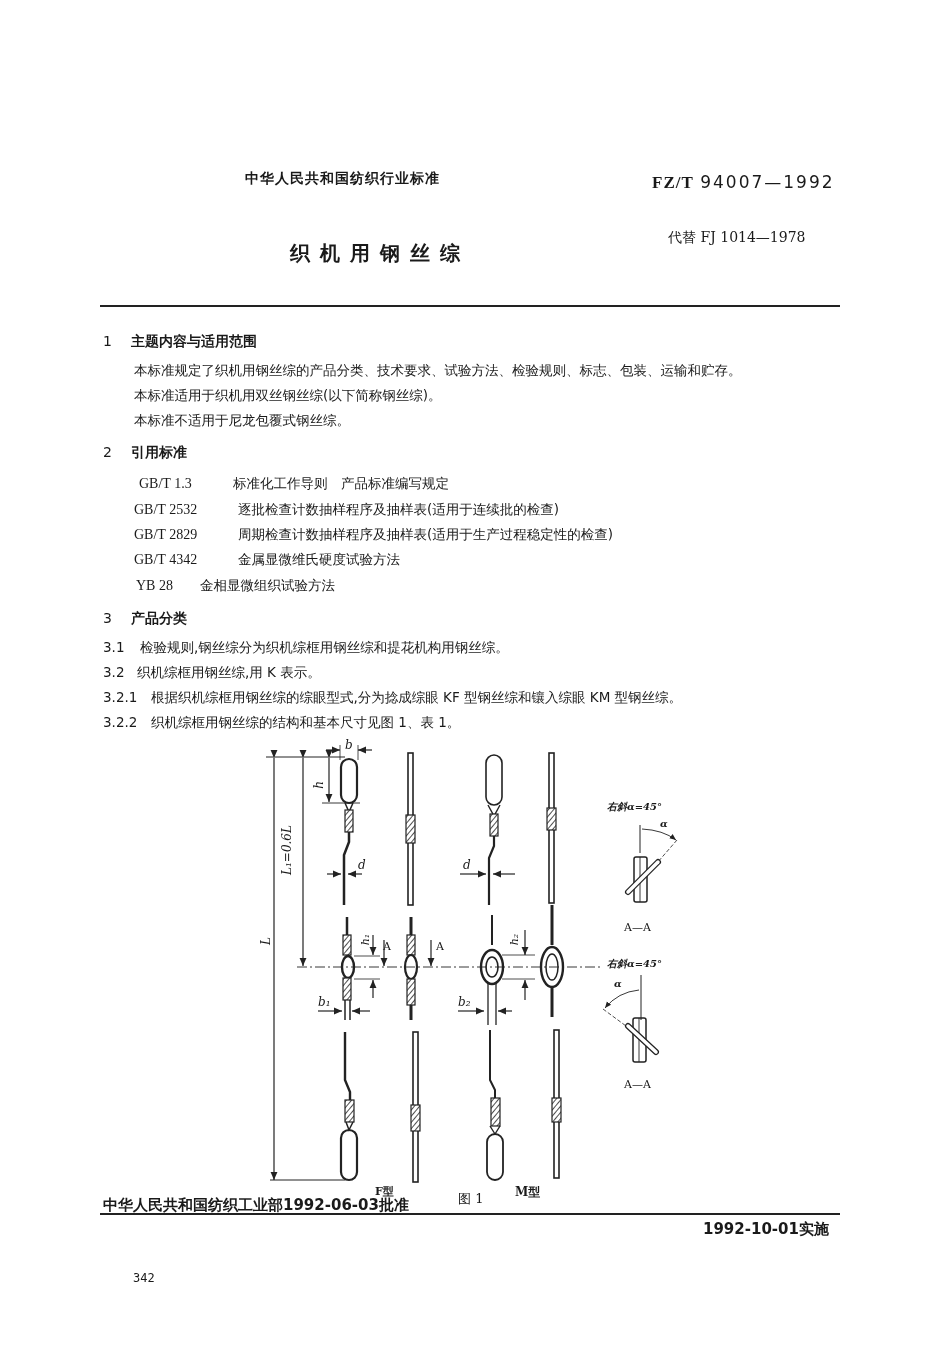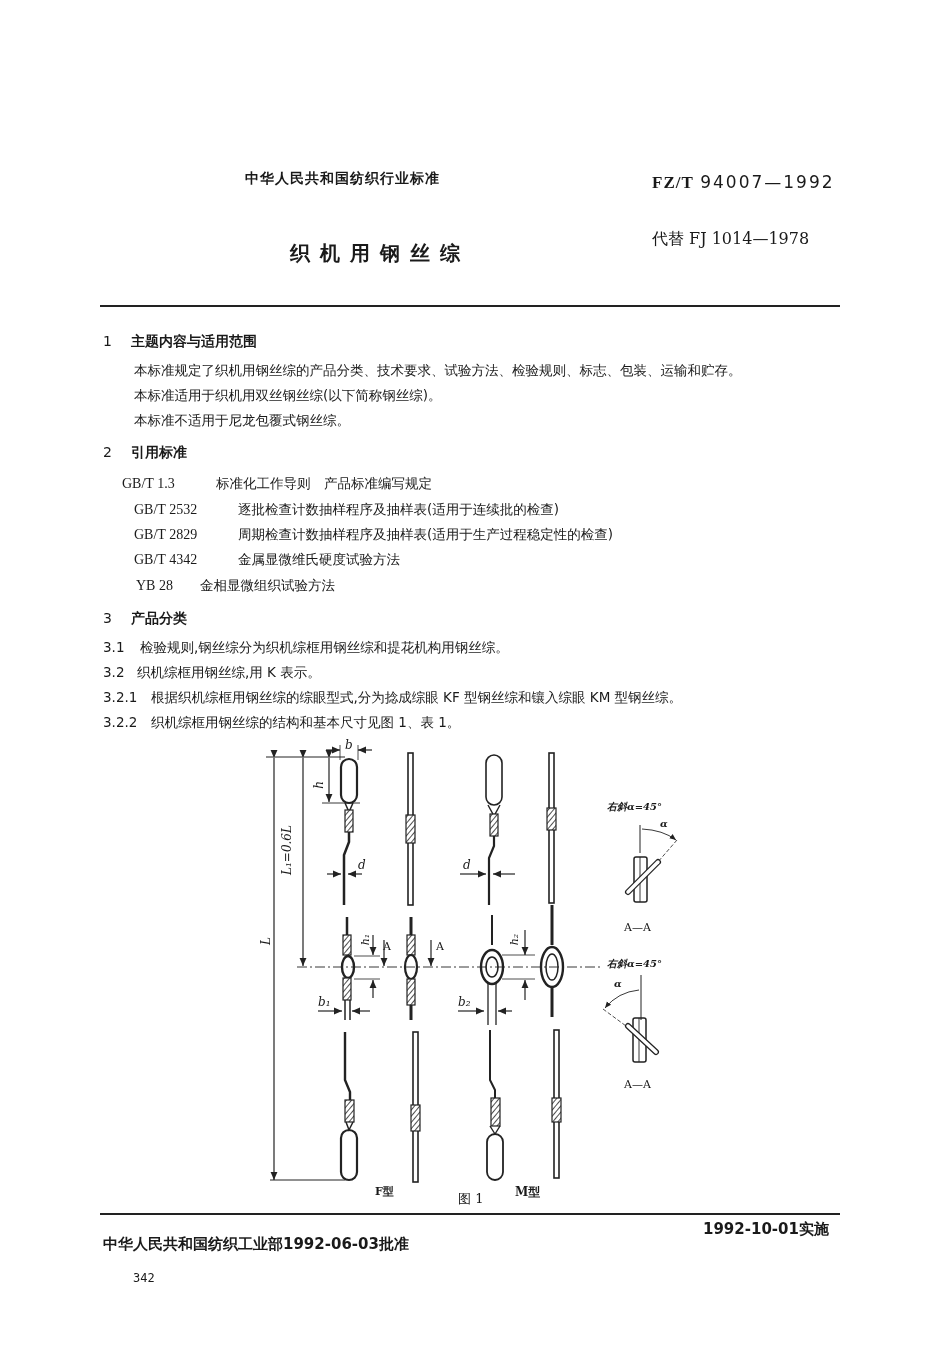--- a/index.html
+++ b/index.html
@@ -4,33 +4,33 @@
 <style>
   html, body { margin: 0; padding: 0; background: #ffffff; }
   body { width: 950px; height: 1348px; position: relative; overflow: hidden;
          font-family: "DejaVu Serif", "Liberation Serif", serif; color: #1a1a1a; }
   .abs { position: absolute; }
   .hdr-org { left: 245px; top: 170px; font-family: "DejaVu Sans", sans-serif; font-weight: bold; font-size: 14px; letter-spacing: 1px; }
   .hdr-code { left: 652px; top: 172px; font-size: 17px; letter-spacing: 1px; }
   .hdr-code b { font-family: "Liberation Serif", serif; font-weight: bold; }
   .hdr-code span.num { font-family: "DejaVu Sans", sans-serif; letter-spacing: 2px; }
   .hdr-title { left: 290px; top: 240px; font-family: "DejaVu Sans", sans-serif; font-weight: bold; font-size: 20px; letter-spacing: 10px; }
-  .hdr-replace { left: 652px; top: 229px; font-size: 16px; }
+  .hdr-replace { left: 668px; top: 229px; font-size: 14px; }
   .rule-top { left: 100px; top: 305px; width: 740px; height: 2px; background: #222; }
   .rule-bot { left: 100px; top: 1213px; width: 740px; height: 2px; background: #222; }
   .sec { font-size: 14px; font-family: "DejaVu Sans", sans-serif; }
   .sec .n { display: inline-block; width: 28px; }
   .sec b { font-weight: bold; }
   .para { font-size: 13.5px; font-family: "DejaVu Sans", sans-serif; }
   .ref { font-size: 13.5px; }
   .ref .code { font-family: "Liberation Serif", serif; font-size: 14px; display: inline-block; }
   .ref .txt { font-family: "DejaVu Sans", sans-serif; }
   .clause { font-size: 13.5px; font-family: "DejaVu Sans", sans-serif; }
   .clause .n { display: inline-block; }
-  .foot-left { left: 103px; top: 1235px; font-family: "DejaVu Sans", sans-serif; font-weight: bold; font-size: 15px; text-align: center; }
+  .foot-left { left: 103px; top: 1196px; font-family: "DejaVu Sans", sans-serif; font-weight: bold; font-size: 15px; text-align: center; }
   .foot-right { left: 703px; top: 1220px; font-family: "DejaVu Sans", sans-serif; font-weight: bold; font-size: 15px; }
   .pageno { left: 133px; top: 1271px; font-family: "DejaVu Sans Mono", monospace; font-size: 12px; }
   .fig-label { font-size: 12px; font-family: "DejaVu Serif", serif; }
 </style>
 </head>
 <body>
 
 <div class="abs hdr-org">中华人民共和国纺织行业标准</div>
 <div class="abs hdr-code">
   <b>FZ/T</b>
@@ -43,21 +43,21 @@
 <div class="abs sec" style="left:103px; top:333px;">
   <span class="n">1</span><b>主题内容与适用范围</b>
 </div>
 <div class="abs para" style="left:134px; top:362px;">本标准规定了织机用钢丝综的产品分类、技术要求、试验方法、检验规则、标志、包装、运输和贮存。</div>
 <div class="abs para" style="left:134px; top:387px;">本标准适用于织机用双丝钢丝综(以下简称钢丝综)。</div>
 <div class="abs para" style="left:134px; top:412px;">本标准不适用于尼龙包覆式钢丝综。</div>
 
 <div class="abs sec" style="left:103px; top:444px;">
   <span class="n">2</span><b>引用标准</b>
 </div>
-<div class="abs ref" style="left:122px; top:475px;">
+<div class="abs ref" style="left:139px; top:475px;">
   <span class="code" style="width:94px">GB/T 1.3</span><span class="txt">标准化工作导则　产品标准编写规定</span>
 </div>
 <div class="abs ref" style="left:134px; top:501px;">
   <span class="code" style="width:104px">GB/T 2532</span><span class="txt">逐批检查计数抽样程序及抽样表(适用于连续批的检查)</span>
 </div>
 <div class="abs ref" style="left:134px; top:526px;">
   <span class="code" style="width:104px">GB/T 2829</span><span class="txt">周期检查计数抽样程序及抽样表(适用于生产过程稳定性的检查)</span>
 </div>
 <div class="abs ref" style="left:134px; top:551px;">
   <span class="code" style="width:104px">GB/T 4342</span><span class="txt">金属显微维氏硬度试验方法</span>

